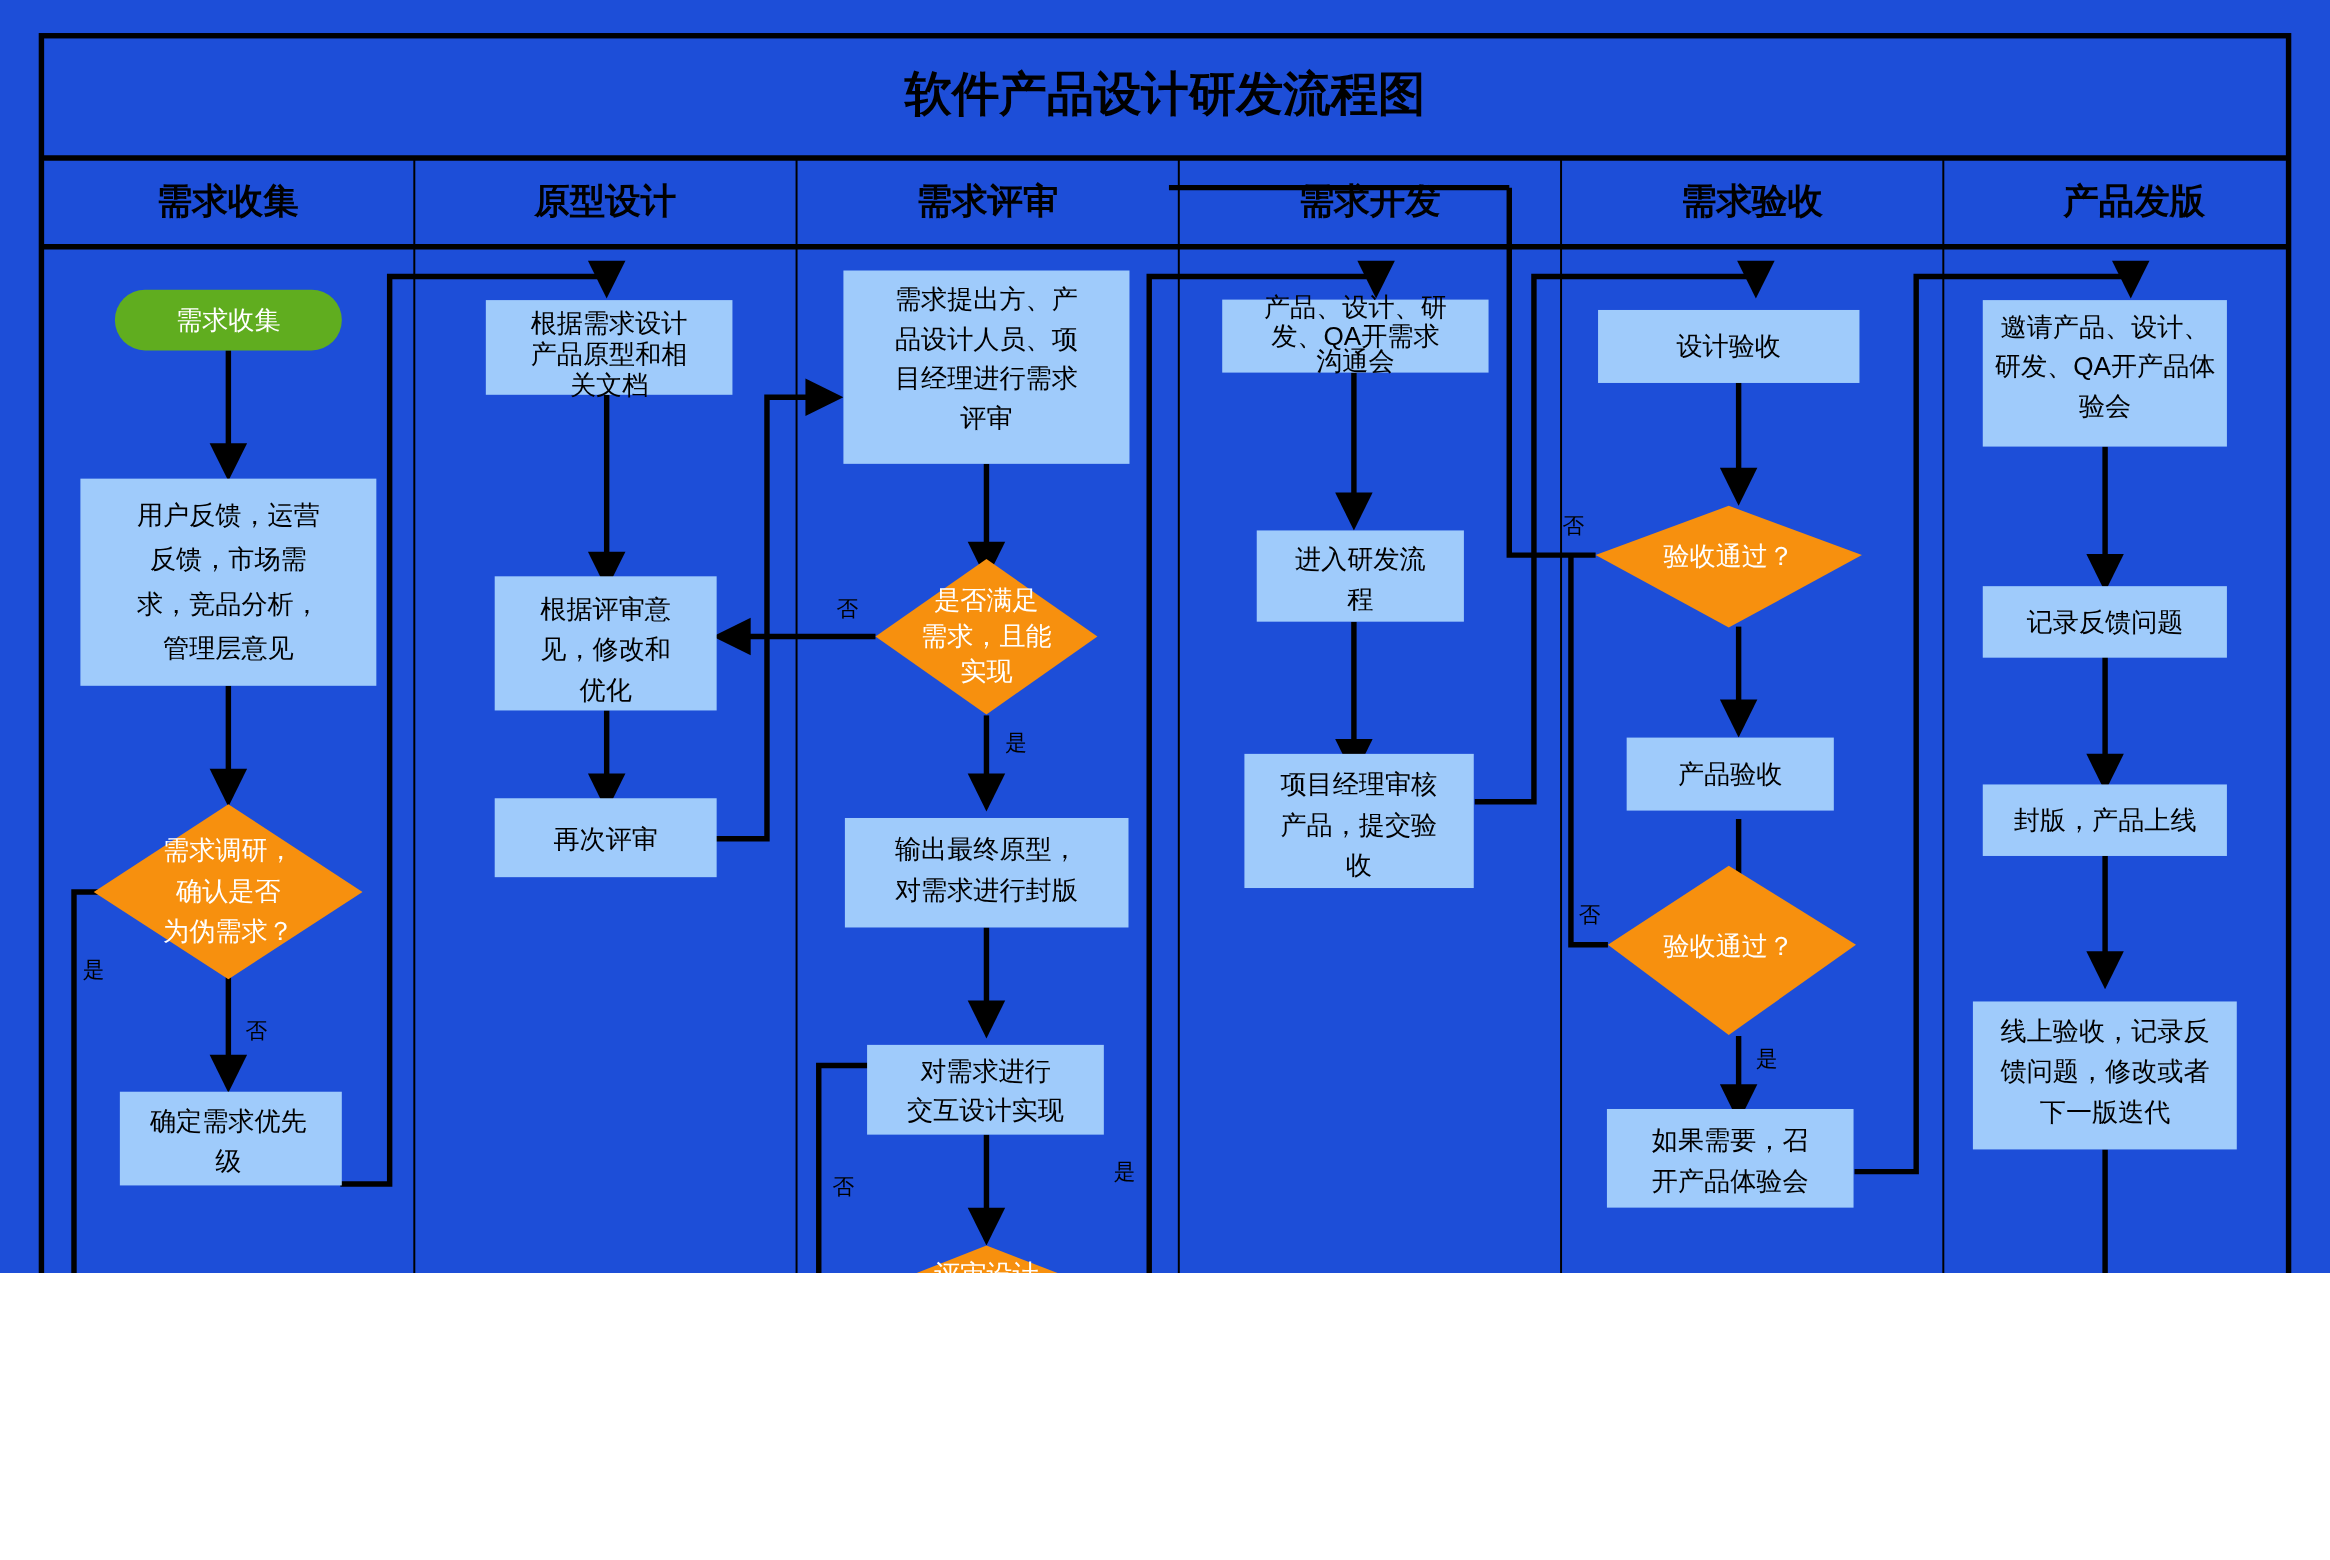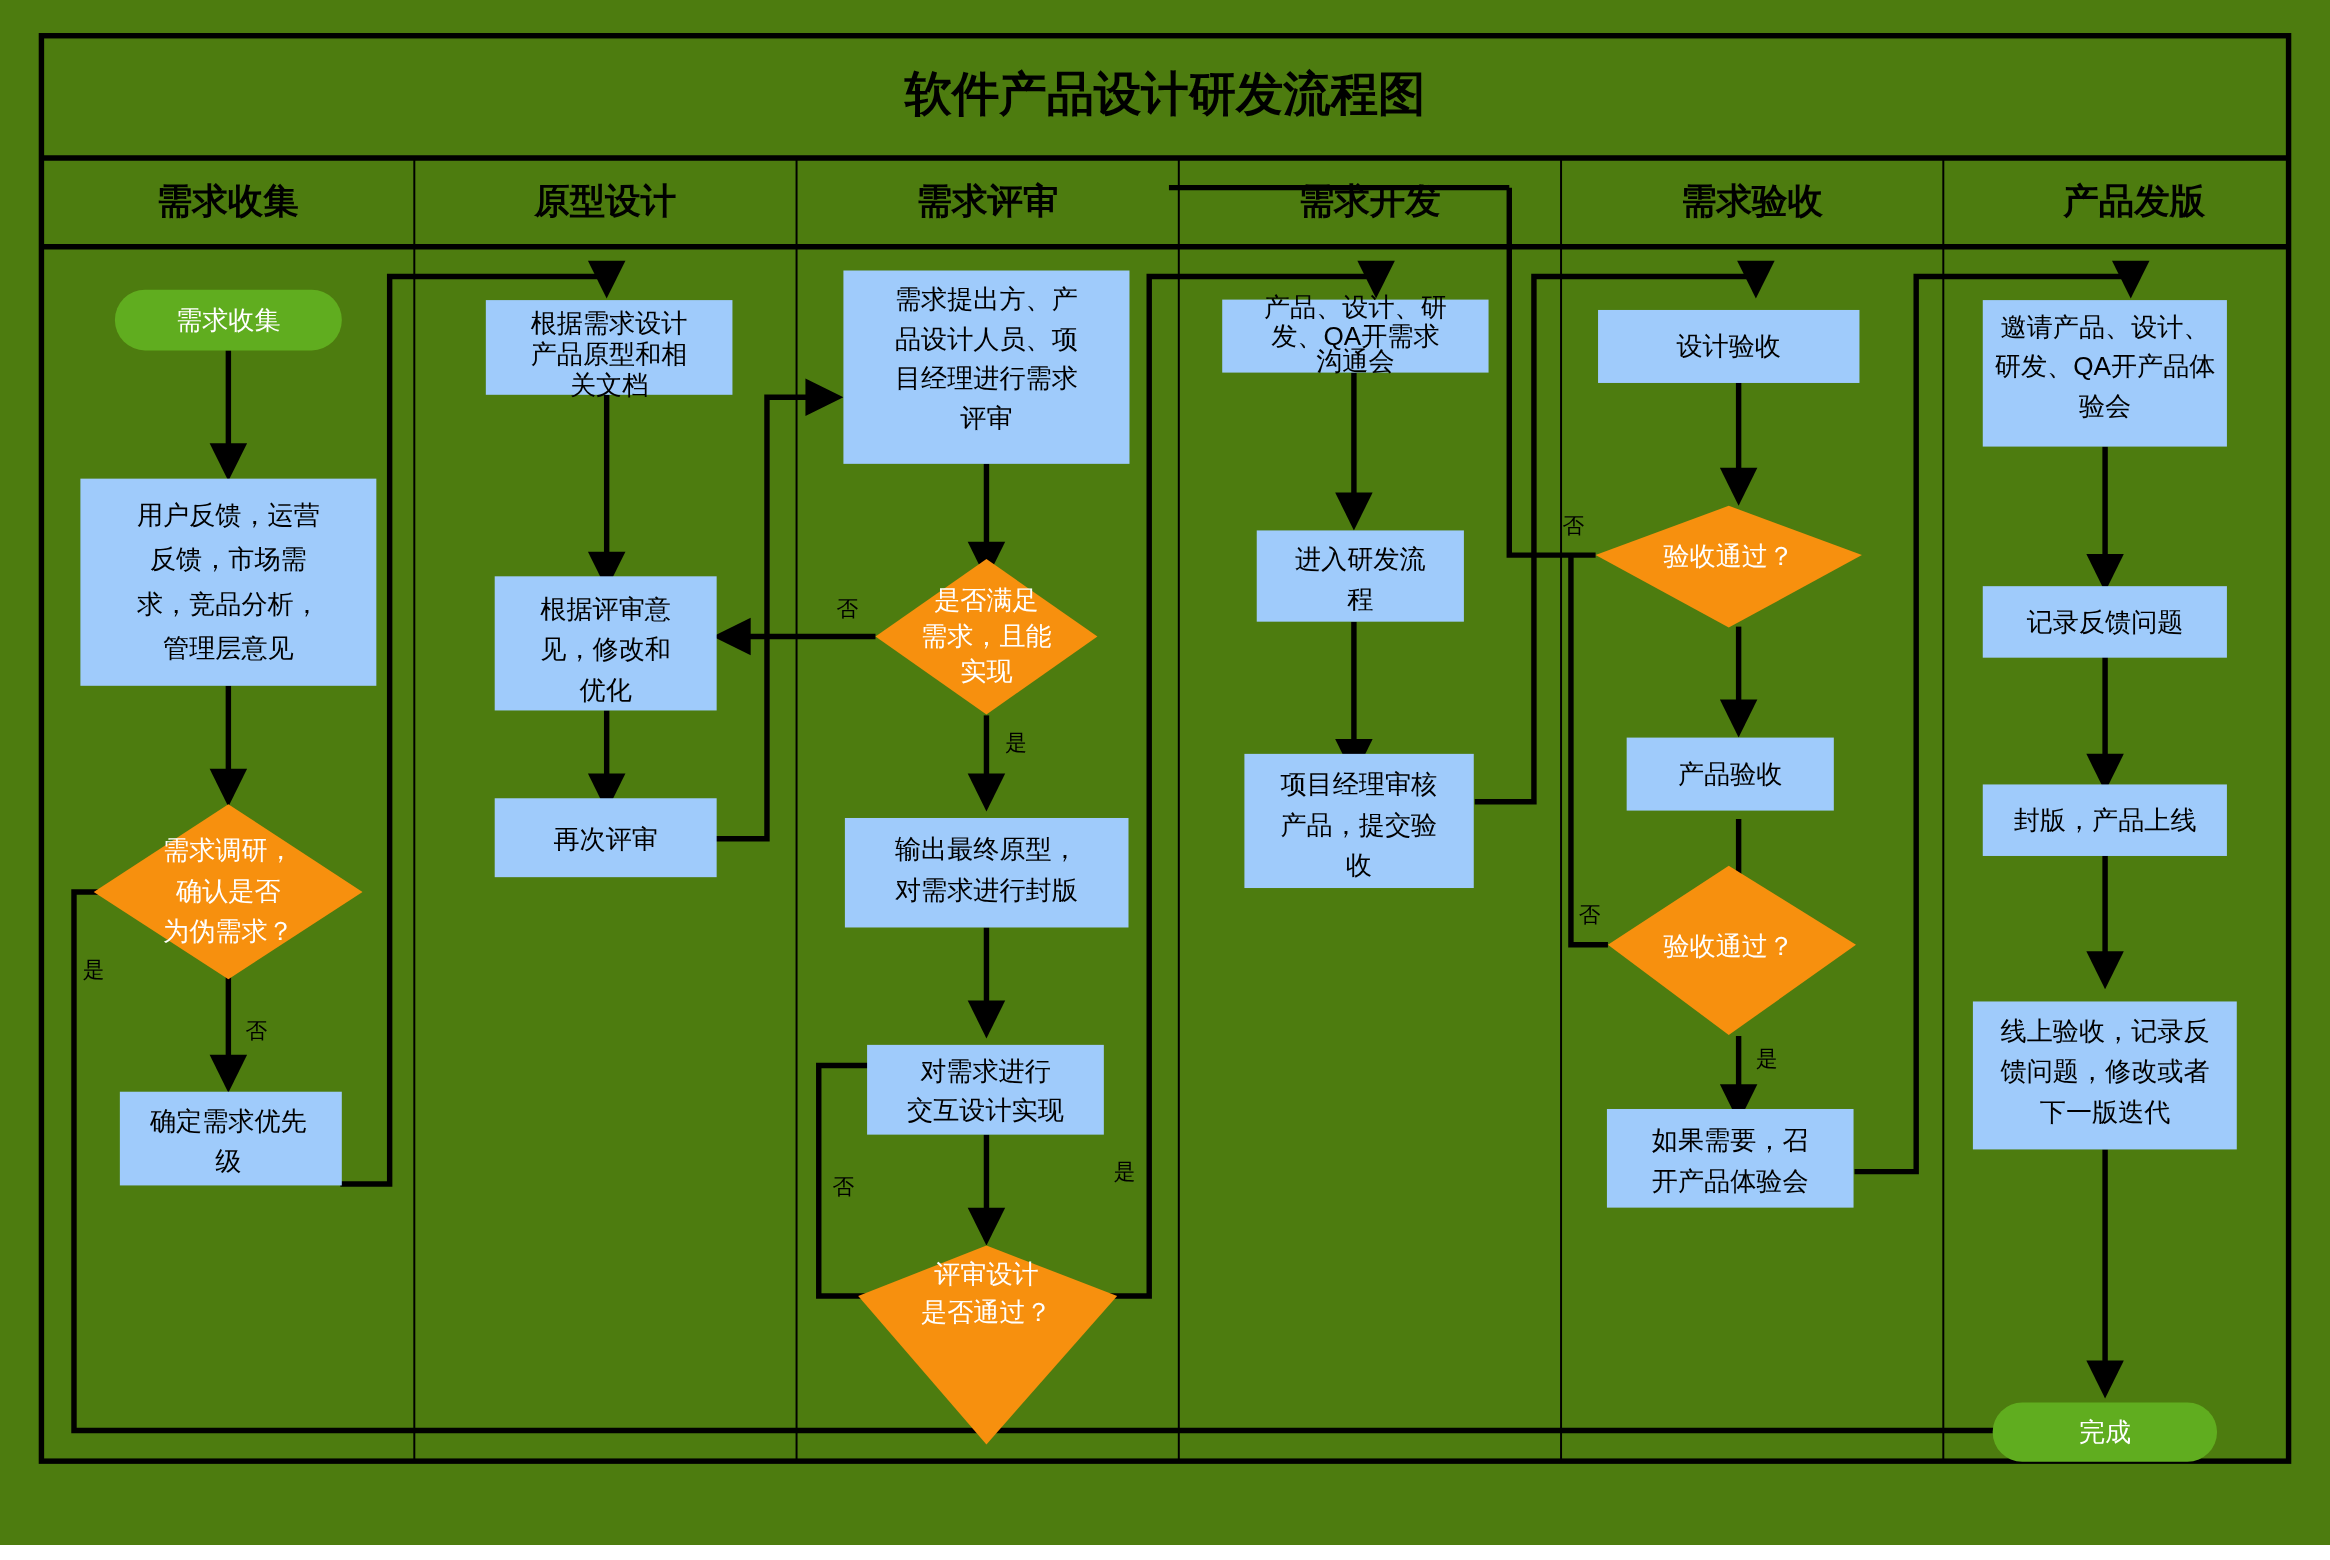--- a/index.html
+++ b/index.html
@@ -1,17 +1,17 @@
 <!DOCTYPE html>
 <html style="font-size:8px"><head>
 <meta charset="utf-8">
 <style>
   html,body{margin:0;padding:0;background:#ffffff;}
   body{font-family:"Liberation Sans","DejaVu Sans",sans-serif;}
-  #stage{position:relative;width:2330px;height:1545px;background:#4d7c0f;overflow:hidden;}
+  #stage{position:relative;width:2330px;height:1273px;background:#1d4ed8;overflow:hidden;}
   svg#flow{position:absolute;left:0;top:0;width:2330px;height:1561px;display:block;}
   .lane-line{stroke:#000;stroke-width:4;fill:none;}
   .conn{stroke:#000;stroke-width:11;fill:none;stroke-linejoin:miter;stroke-linecap:butt;}
   .arrowhead{fill:#000;stroke:none;}
   .node-rect{fill:#9FCBFB;stroke:none;}
   .node-diamond{fill:#F7900E;stroke:none;}
   .node-term{fill:#60AD1F;stroke:none;}
   text{font-family:"Liberation Sans","DejaVu Sans",sans-serif;}
   .t-title{font-size:96px;font-weight:bold;fill:#000;text-anchor:middle;dominant-baseline:middle;}
   .t-header{font-size:72px;font-weight:bold;fill:#000;text-anchor:middle;dominant-baseline:middle;}

